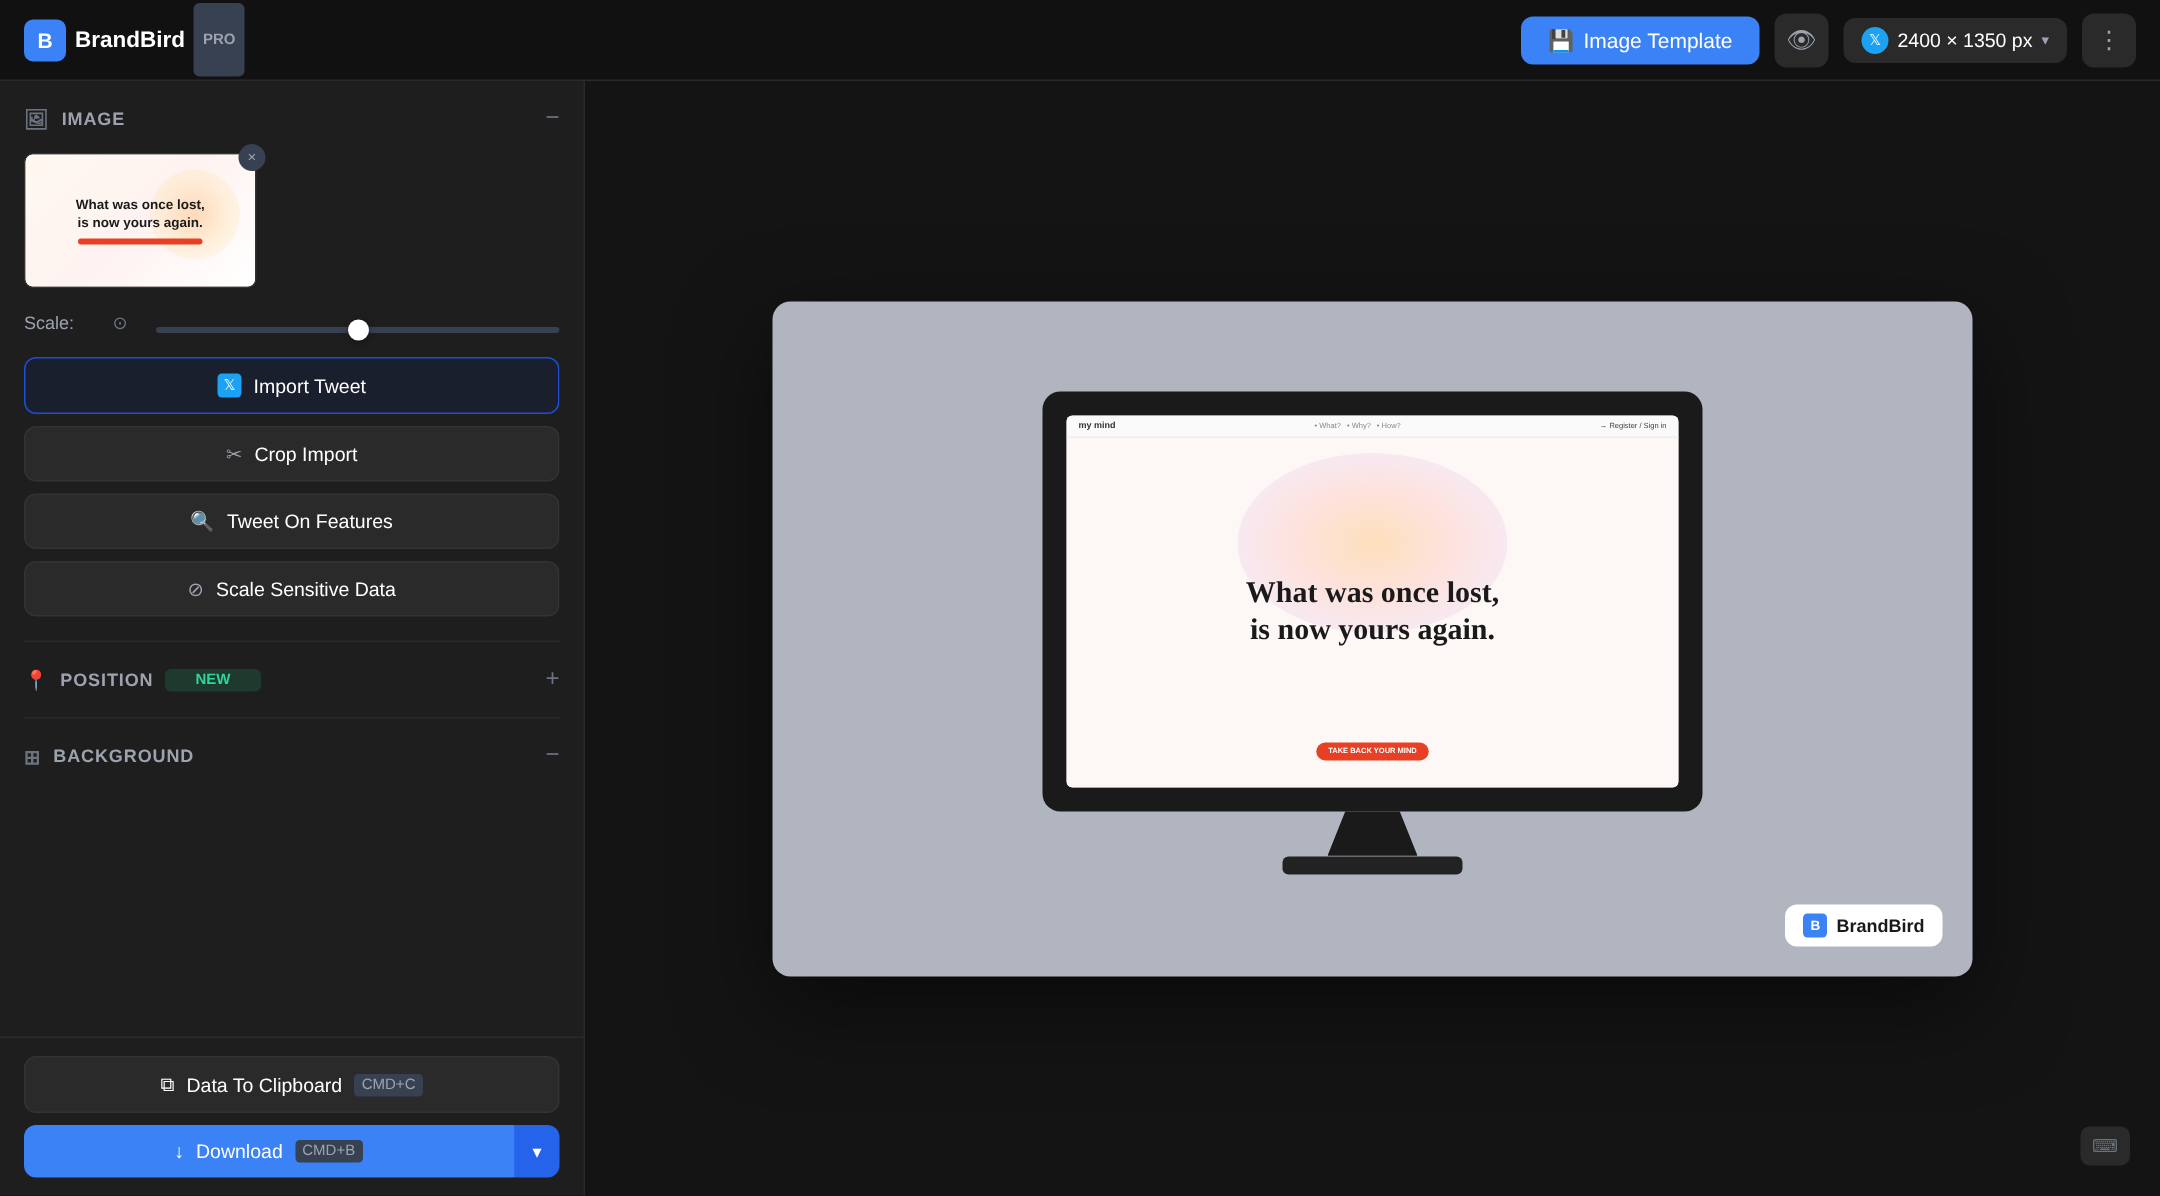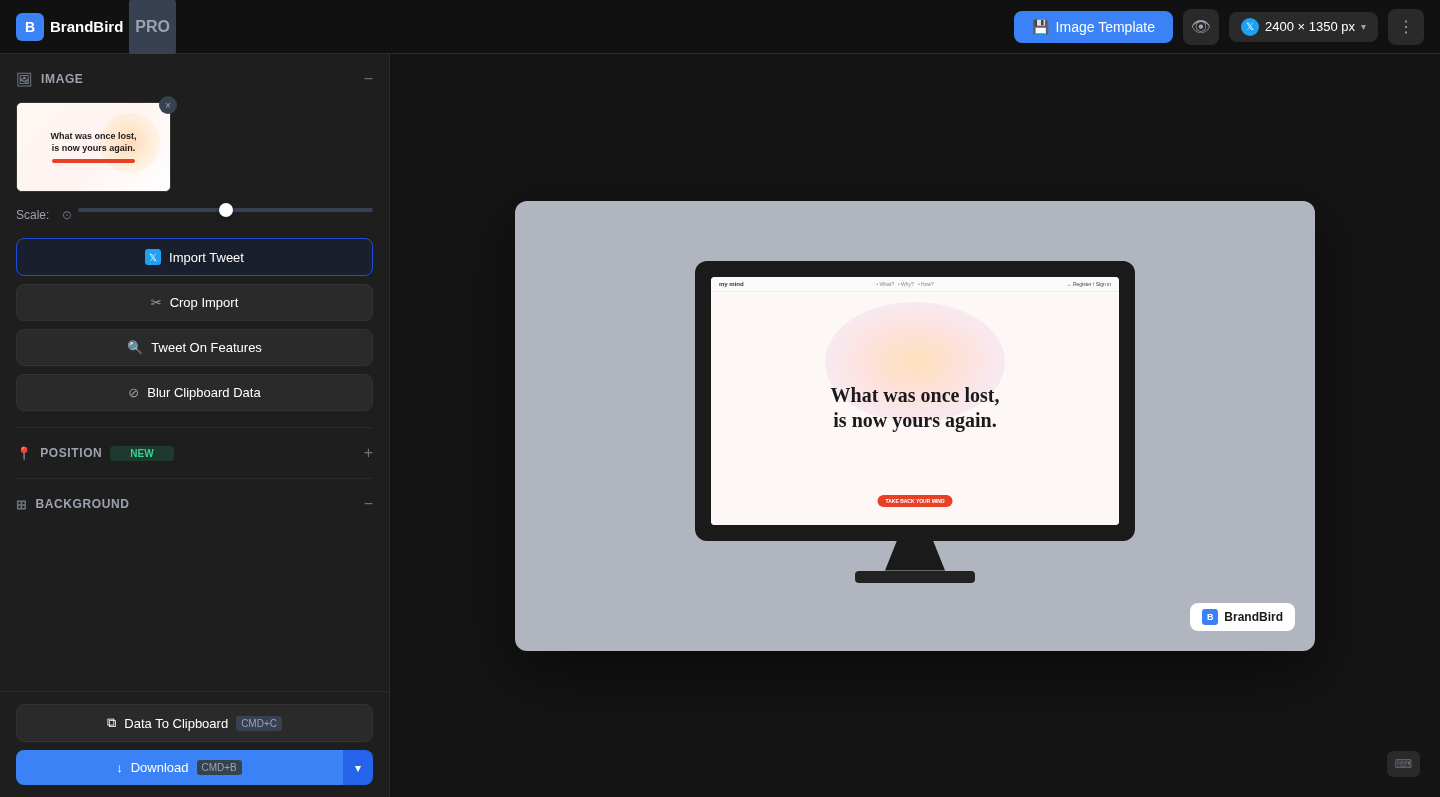--- a/index.html
+++ b/index.html
@@ -45,21 +45,21 @@
       color: #fff;
     }
     .brand-name {
       font-size: 15px;
       font-weight: 600;
       color: #fff;
     }
     .pro-badge {
       background: #374151;
       color: #9ca3af;
-      font-size: 16px;
+      font-size: 10px;
       font-weight: 600;
       padding: 19px 6px;
       border-radius: 4px;
     }
     .header-right {
       display: flex;
       align-items: center;
       gap: 10px;
     }
     .save-template-btn {
@@ -224,22 +224,22 @@
       font-size: 10px;
       cursor: pointer;
       display: flex;
       align-items: center;
       justify-content: center;
     }
 
     
     .scale-row {
       display: flex;
-      align-items: flex-start;
-      gap: 6px;
+      align-items: flex-end;
+      gap: 19px;
       margin-bottom: 16px;
     }
     .scale-label {
       font-size: 12px;
       color: #9ca3af;
       min-width: 40px;
     }
     .scale-icon {
       font-size: 12px;
       color: #6b7280;
@@ -680,21 +680,21 @@
         <span>Crop Import</span>
       </button>
 
       <button class="action-btn">
         <span class="btn-icon">🔍</span>
         <span>Tweet On Features</span>
       </button>
 
       <button class="action-btn">
         <span class="btn-icon">⊘</span>
-        <span>Blur Clipboard Data</span>
+        <span>Scale Sensitive Data</span>
       </button>
 
       <hr class="section-divider">
 
       <div class="position-section">
         <div class="position-left">
           <span class="section-icon">📍</span>
           <span class="section-title">POSITION</span>
           <span class="new-badge">NEW</span>
         </div>

